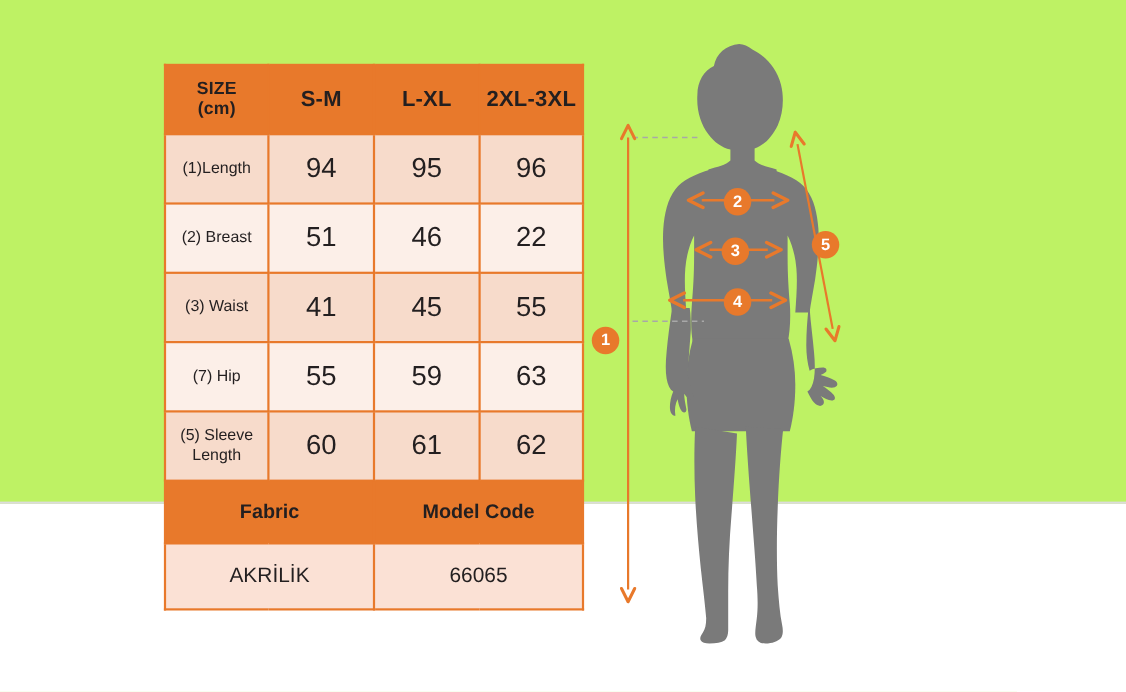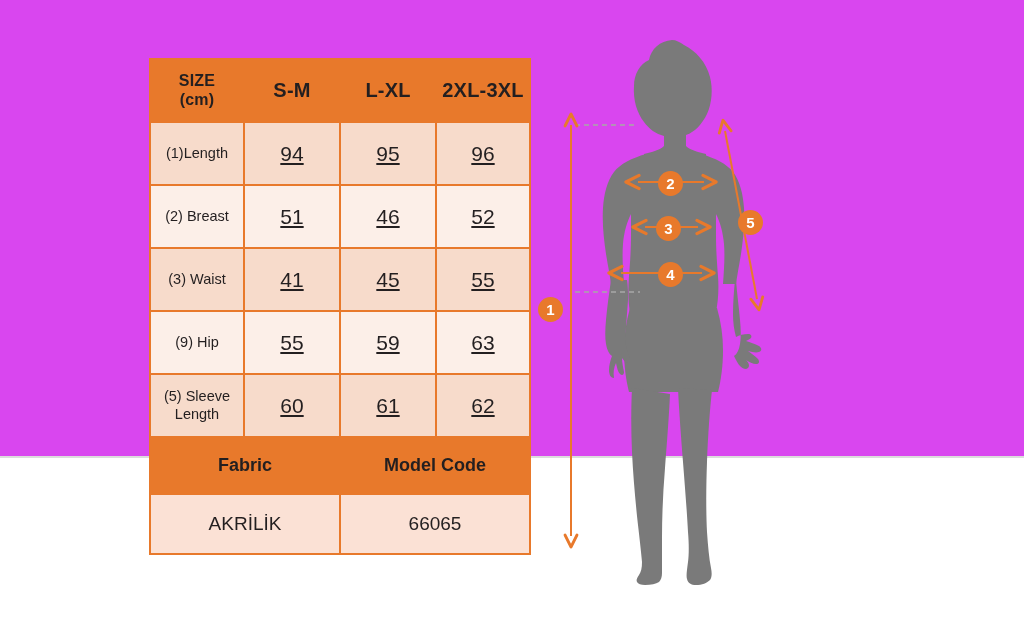--- a/index.html
+++ b/index.html
@@ -11,21 +11,21 @@
     height: 629px;
     background: #ffffff;
     font-family: "Liberation Sans", sans-serif;
     overflow: hidden;
     position: relative;
   }
   #page {
     position: relative;
     width: 1024px;
     height: 458px;
-    background: #d946ef;
+    background: #bef264;
     box-sizing: border-box;
     border-bottom: 2px solid #dcdcdc;
   }
 
   
   #size-table-wrap {
     position: absolute;
     left: 149px;
     top: 58px;
     width: 376px;
@@ -58,23 +58,22 @@
   
   .row-dark td { background: #F7DBCB; }
   .row-light td { background: #FCEFE8; }
   .lbl-cell {
     font-size: 14.5px;
     line-height: 1.2;
     height: 61px;
     padding: 0 4px;
   }
   .val-cell {
-    font-size: 21px;
+    font-size: 25px;
     height: 61px;
-    text-decoration: underline;
   }
   
   .foot-hdr {
     background: #E8792B;
     color: #ffffff;
     font-weight: bold;
     font-size: 18px;
     height: 55px;
     margin-top: 40px;
   }
@@ -146,32 +145,32 @@
         <td class="lbl-cell">(1)Length</td>
         <td class="val-cell">94</td>
         <td class="val-cell">95</td>
         <td class="val-cell">96</td>
       </tr>
 
       <tr class="row-light">
         <td class="lbl-cell">(2) Breast</td>
         <td class="val-cell">51</td>
         <td class="val-cell">46</td>
-        <td class="val-cell">52</td>
+        <td class="val-cell">22</td>
       </tr>
 
       <tr class="row-dark">
         <td class="lbl-cell">(3) Waist</td>
         <td class="val-cell">41</td>
         <td class="val-cell">45</td>
         <td class="val-cell">55</td>
       </tr>
 
       <tr class="row-light">
-        <td class="lbl-cell">(9) Hip</td>
+        <td class="lbl-cell">(7) Hip</td>
         <td class="val-cell">55</td>
         <td class="val-cell">59</td>
         <td class="val-cell">63</td>
       </tr>
 
       <tr class="row-dark">
         <td class="lbl-cell">(5) Sleeve Length</td>
         <td class="val-cell">60</td>
         <td class="val-cell">61</td>
         <td class="val-cell">62</td>

